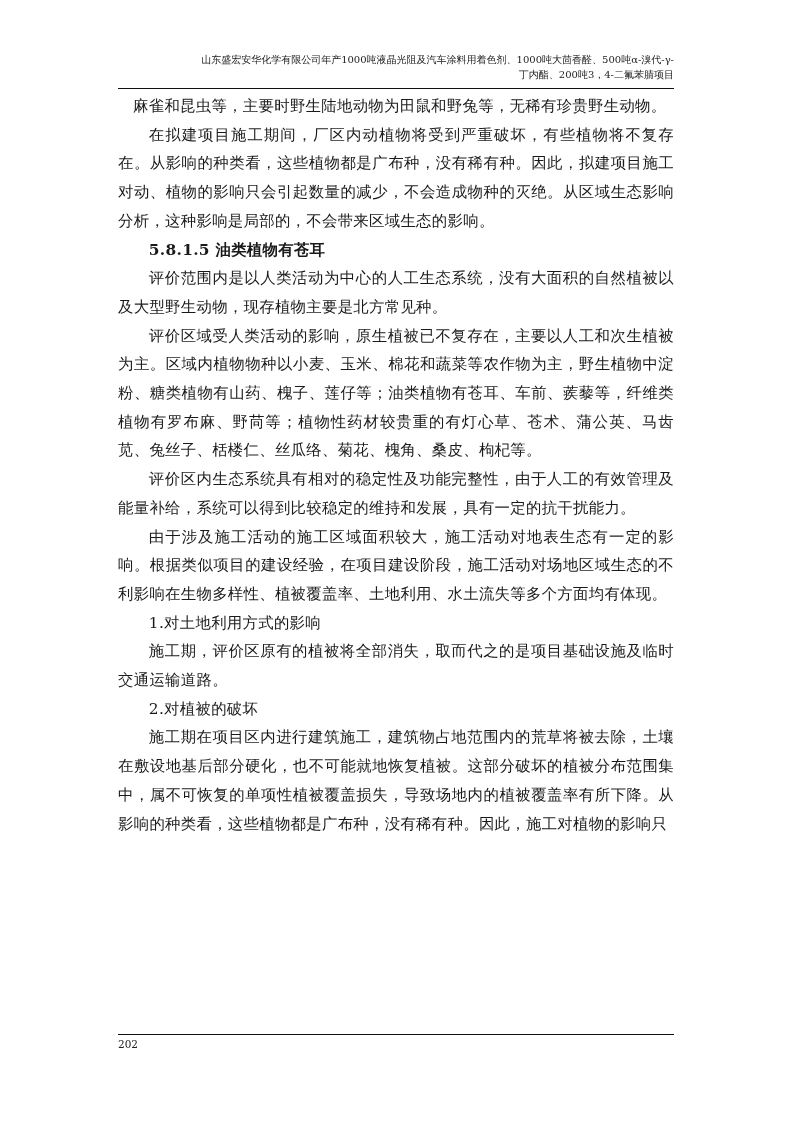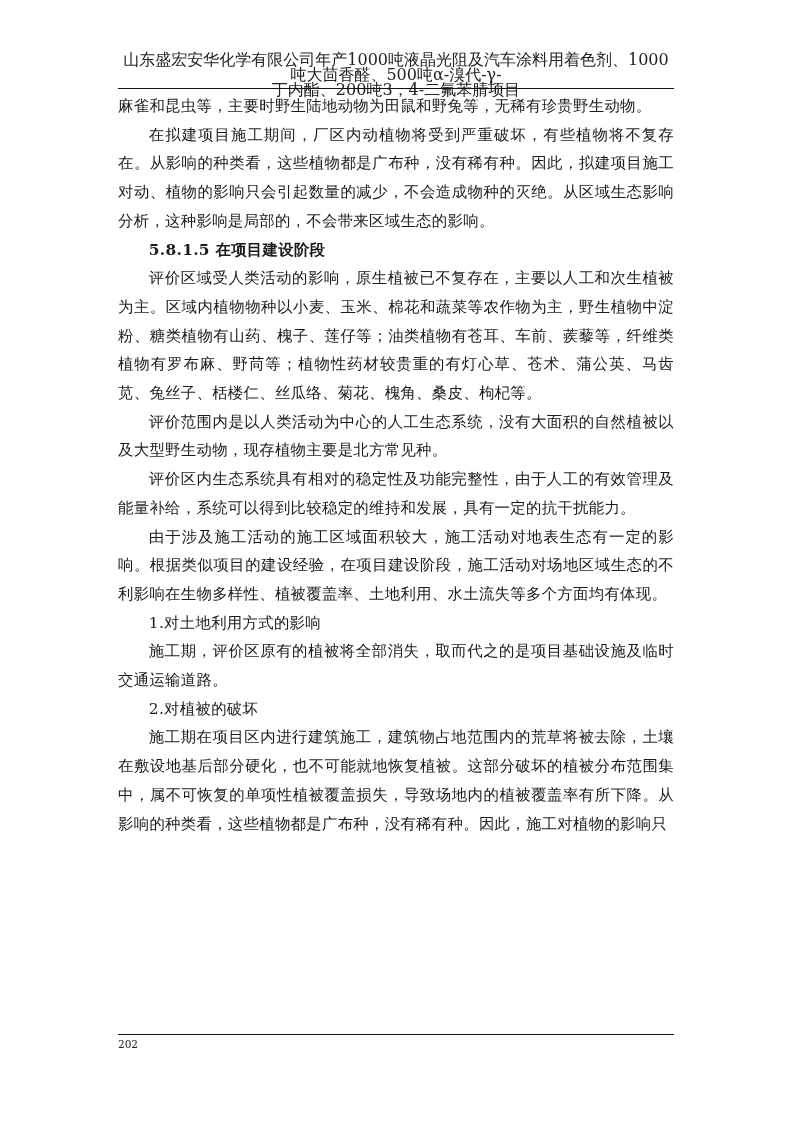--- a/index.html
+++ b/index.html
@@ -13,22 +13,22 @@
     position: relative;
     overflow: hidden;
     font-family: "DejaVu Serif", "Liberation Serif", serif;
     color: #1a1a1a;
   }
   .page-header {
     position: absolute;
     left: 118px;
     top: 52px;
     width: 556px;
-    text-align: center;
-    font-size: 16px;
+    text-align: right;
+    font-size: 10px;
     line-height: 15px;
     color: #222;
   }
   .header-rule {
     position: absolute;
     left: 118px;
     top: 88px;
     width: 556px;
     height: 0;
     border-top: 1.3px solid #111;
@@ -45,20 +45,21 @@
   .body-text p {
     margin: 0;
     text-align: justify;
     text-align-last: left;
   }
   .body-text p.indent {
     text-indent: 2em;
   }
   .body-text p.first-cont {
     text-indent: 0;
+    margin-left: 15px;
   }
   .heading-sub {
     font-weight: bold;
     padding-left: 2em;
     font-size: 15.4px;
   }
   .heading-sec {
     font-weight: bold;
     font-size: 15.4px;
   }
@@ -85,23 +86,23 @@
 
 <div class="page-header">
   <div>山东盛宏安华化学有限公司年产1000吨液晶光阻及汽车涂料用着色剂、1000吨大茴香醛、500吨α-溴代-γ-</div>
   <div>丁内酯、200吨3，4-二氟苯腈项目</div>
 </div>
 <div class="header-rule"></div>
 
 <div class="body-text">
   <p class="first-cont">麻雀和昆虫等，主要时野生陆地动物为田鼠和野兔等，无稀有珍贵野生动物。</p>
   <p class="indent">在拟建项目施工期间，厂区内动植物将受到严重破坏，有些植物将不复存在。从影响的种类看，这些植物都是广布种，没有稀有种。因此，拟建项目施工对动、植物的影响只会引起数量的减少，不会造成物种的灭绝。从区域生态影响分析，这种影响是局部的，不会带来区域生态的影响。</p>
-  <div class="heading-sub">5.8.1.5 在项目建设阶段</div>
+  <div class="heading-sub">5.8.1.5 油类植物有苍耳</div>
+  <p class="indent">评价范围内是以人类活动为中心的人工生态系统，没有大面积的自然植被以及大型野生动物，现存植物主要是北方常见种。</p>
   <p class="indent">评价区域受人类活动的影响，原生植被已不复存在，主要以人工和次生植被为主。区域内植物物种以小麦、玉米、棉花和蔬菜等农作物为主，野生植物中淀粉、糖类植物有山药、槐子、莲仔等；油类植物有苍耳、车前、蒺藜等，纤维类植物有罗布麻、野苘等；植物性药材较贵重的有灯心草、苍术、蒲公英、马齿苋、兔丝子、栝楼仁、丝瓜络、菊花、槐角、桑皮、枸杞等。</p>
-  <p class="indent">评价范围内是以人类活动为中心的人工生态系统，没有大面积的自然植被以及大型野生动物，现存植物主要是北方常见种。</p>
   <p class="indent">评价区内生态系统具有相对的稳定性及功能完整性，由于人工的有效管理及能量补给，系统可以得到比较稳定的维持和发展，具有一定的抗干扰能力。</p>
   <p class="indent">由于涉及施工活动的施工区域面积较大，施工活动对地表生态有一定的影响。根据类似项目的建设经验，在项目建设阶段，施工活动对场地区域生态的不利影响在生物多样性、植被覆盖率、土地利用、水土流失等多个方面均有体现。</p>
   <p class="indent">1.对土地利用方式的影响</p>
   <p class="indent">施工期，评价区原有的植被将全部消失，取而代之的是项目基础设施及临时交通运输道路。</p>
   <p class="indent">2.对植被的破坏</p>
   <p class="indent">施工期在项目区内进行建筑施工，建筑物占地范围内的荒草将被去除，土壤在敷设地基后部分硬化，也不可能就地恢复植被。这部分破坏的植被分布范围集中，属不可恢复的单项性植被覆盖损失，导致场地内的植被覆盖率有所下降。从影响的种类看，这些植物都是广布种，没有稀有种。因此，施工对植物的影响只</p>
 </div>
 
 <div class="footer-rule"></div>
 <div class="page-number">202</div>

